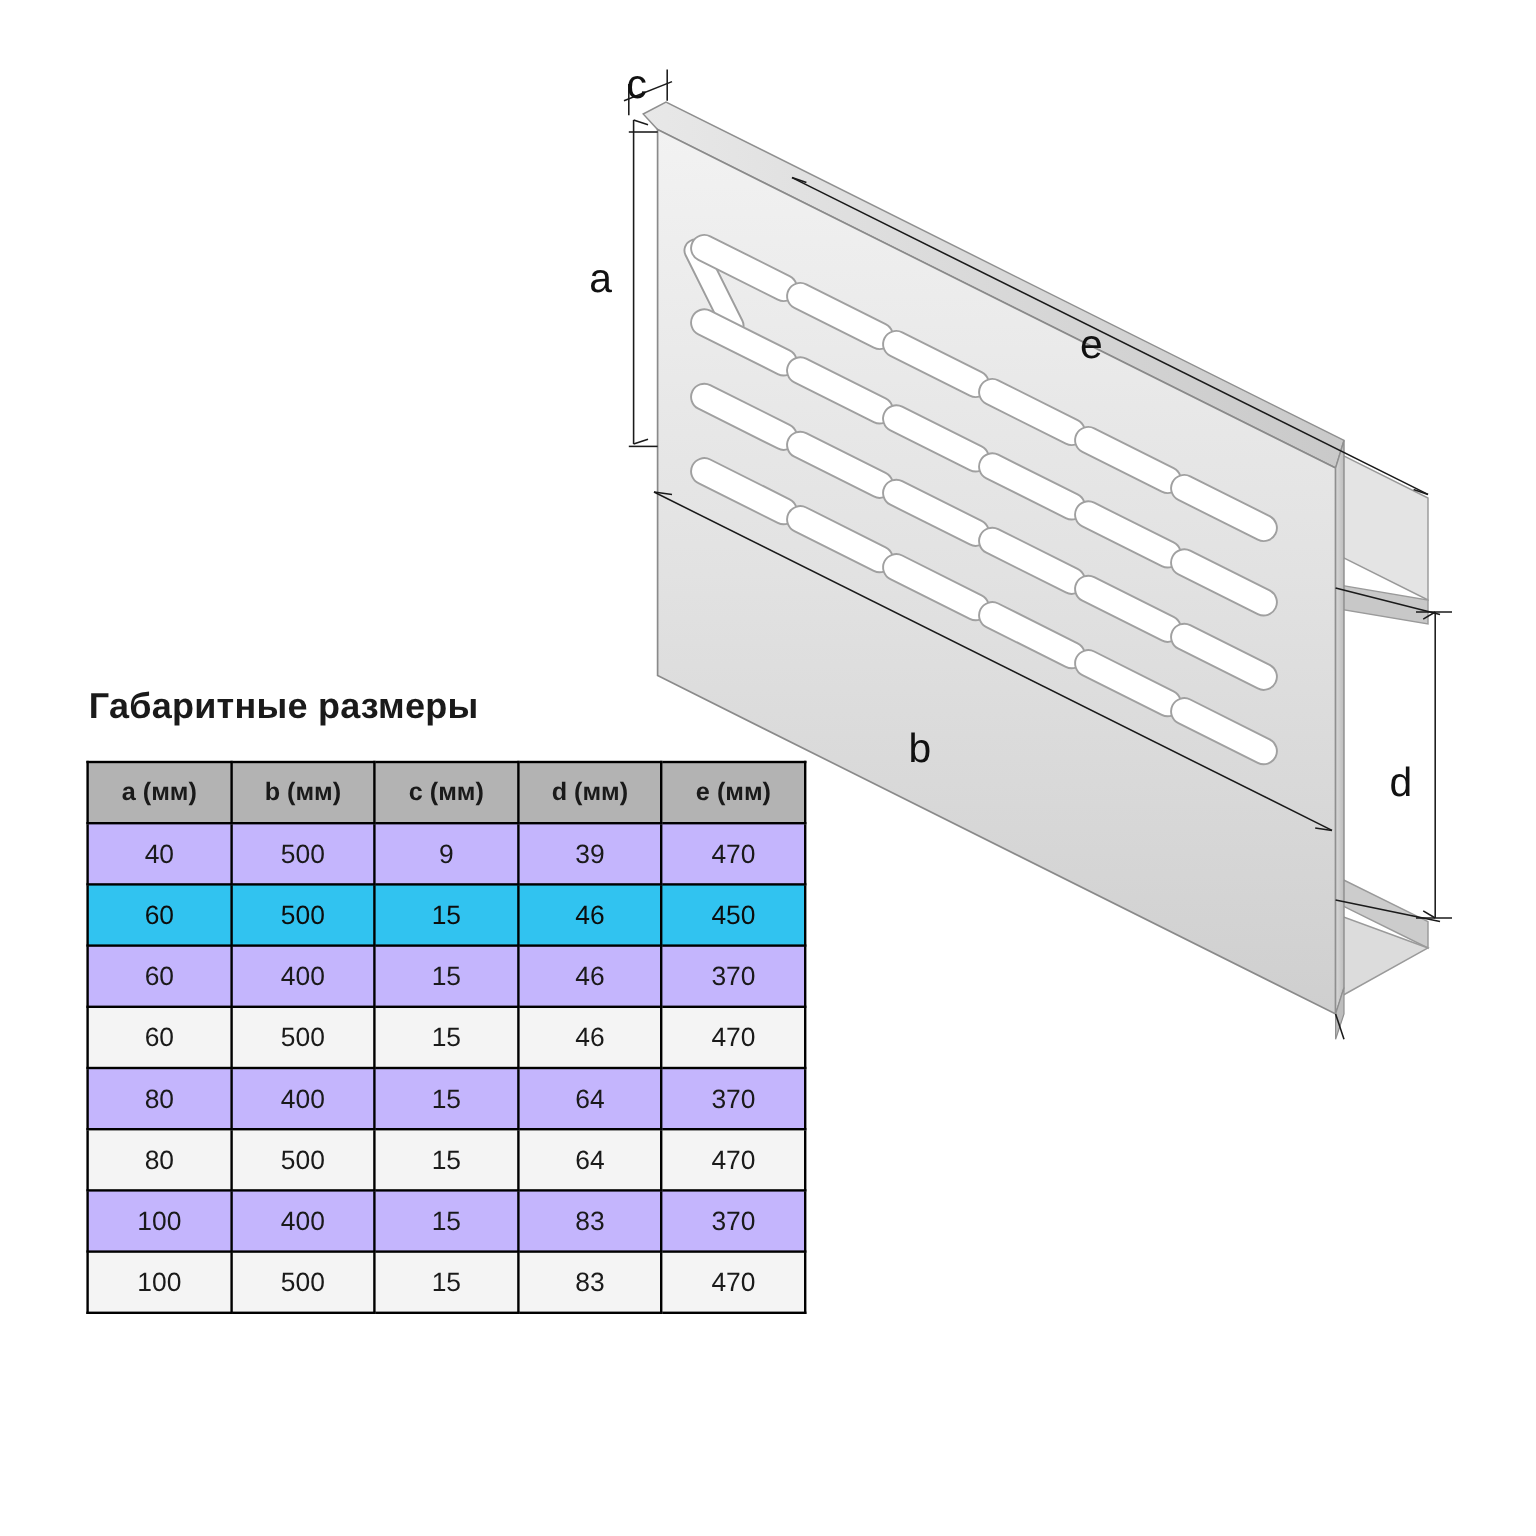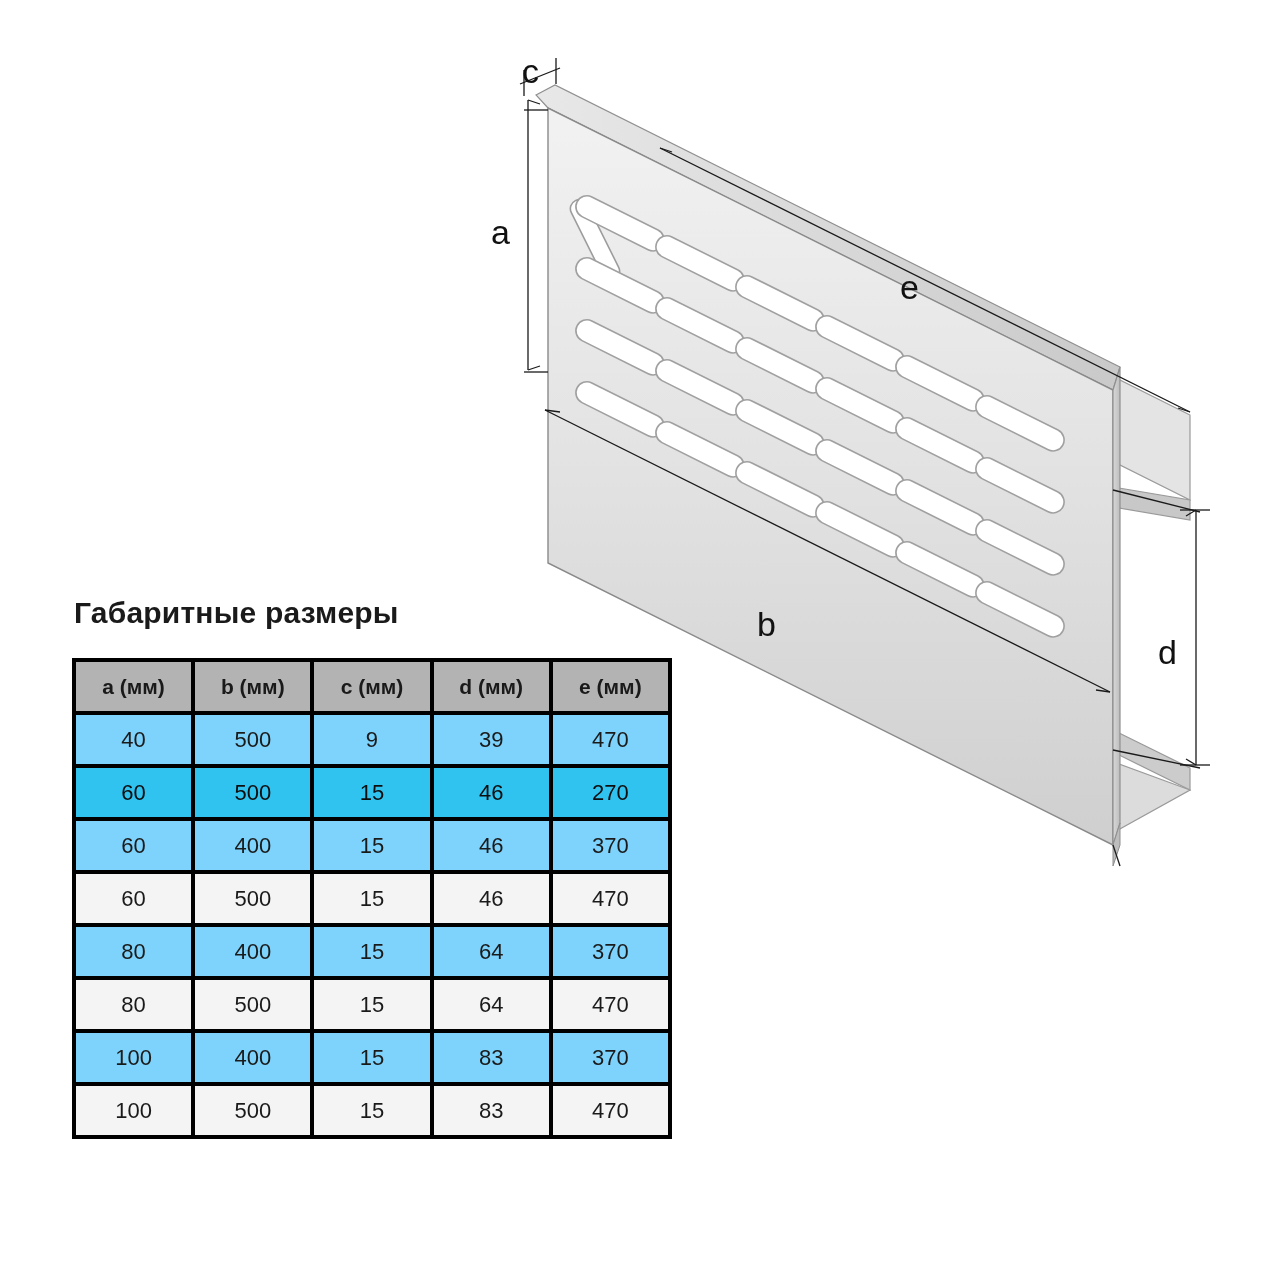--- a/index.html
+++ b/index.html
@@ -12,50 +12,50 @@
     height: 1280px;
     position: relative;
     font-family: "Liberation Sans", sans-serif;
     overflow: hidden;
   }
 
   
   #table-block {
     position: absolute;
     left: 72px;
-    top: 596px;
+    top: 572px;
     width: 600px;
   }
   #table-title {
     font-size: 30px;
     font-weight: bold;
     color: #1a1a1a;
     margin: 0 0 28px 2px;
     letter-spacing: 0.2px;
   }
   table.dims {
     border-collapse: collapse;
     width: 600px;
     table-layout: fixed;
   }
   table.dims th, table.dims td {
-    border: 4px solid #000000;
+    border: 2px solid #000000;
     text-align: center;
     font-size: 22px;
     color: #1a1a1a;
     height: 49px;
     padding: 0;
   }
   table.dims th {
     background: #b3b3b3;
     font-weight: bold;
     font-size: 21px;
   }
   table.dims tbody tr td {
-    background: #7dd3fc;
+    background: #c4b5fd;
     font-weight: normal;
   }
   table.dims tbody tr.alt td {
     background: #f4f4f4;
   }
   table.dims tbody tr.highlight td {
     background: #31c3f0;
     color: #0d0d0d;
   }
 
@@ -230,21 +230,21 @@
           <td>500</td>
           <td>9</td>
           <td>39</td>
           <td>470</td>
         </tr>
         <tr class="highlight">
           <td>60</td>
           <td>500</td>
           <td>15</td>
           <td>46</td>
-          <td>270</td>
+          <td>450</td>
         </tr>
         <tr>
           <td>60</td>
           <td>400</td>
           <td>15</td>
           <td>46</td>
           <td>370</td>
         </tr>
         <tr class="alt">
           <td>60</td>

